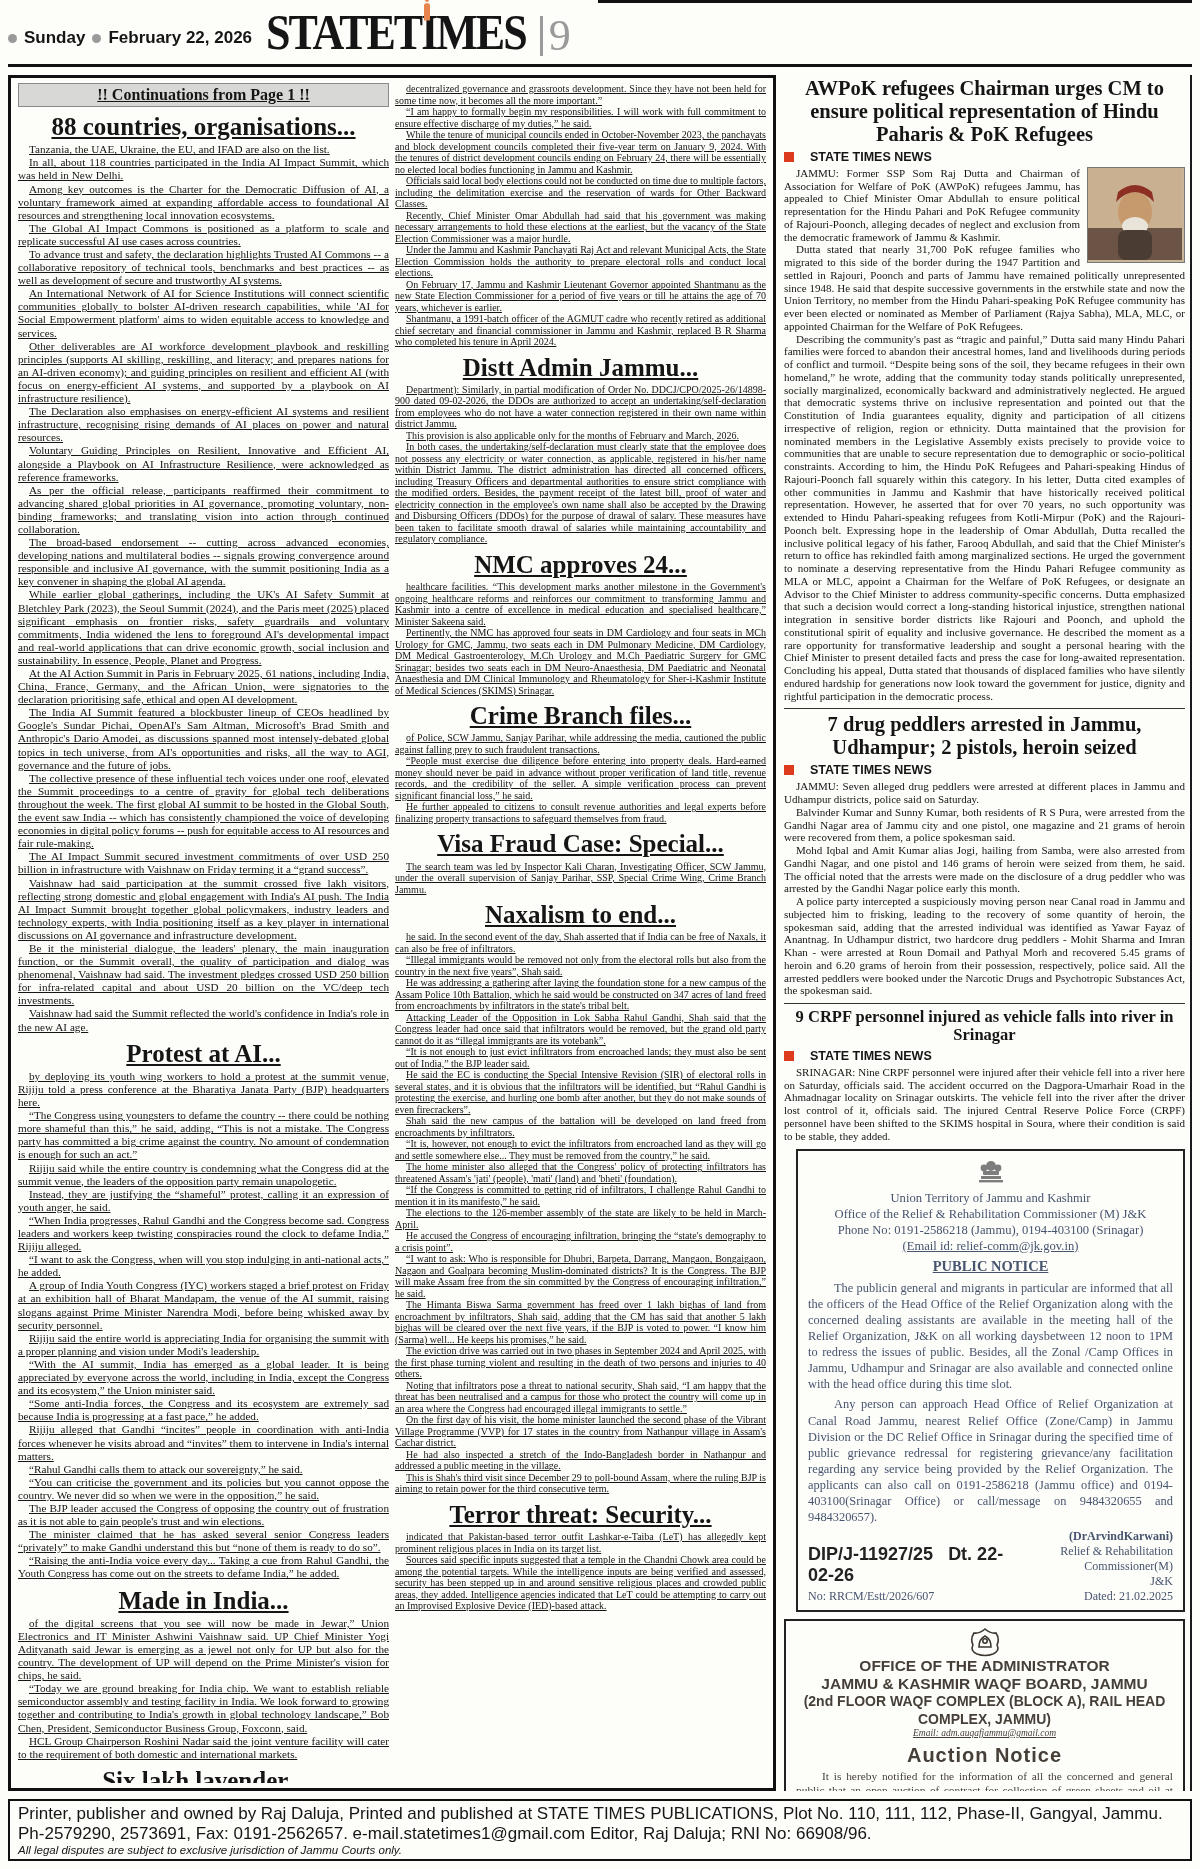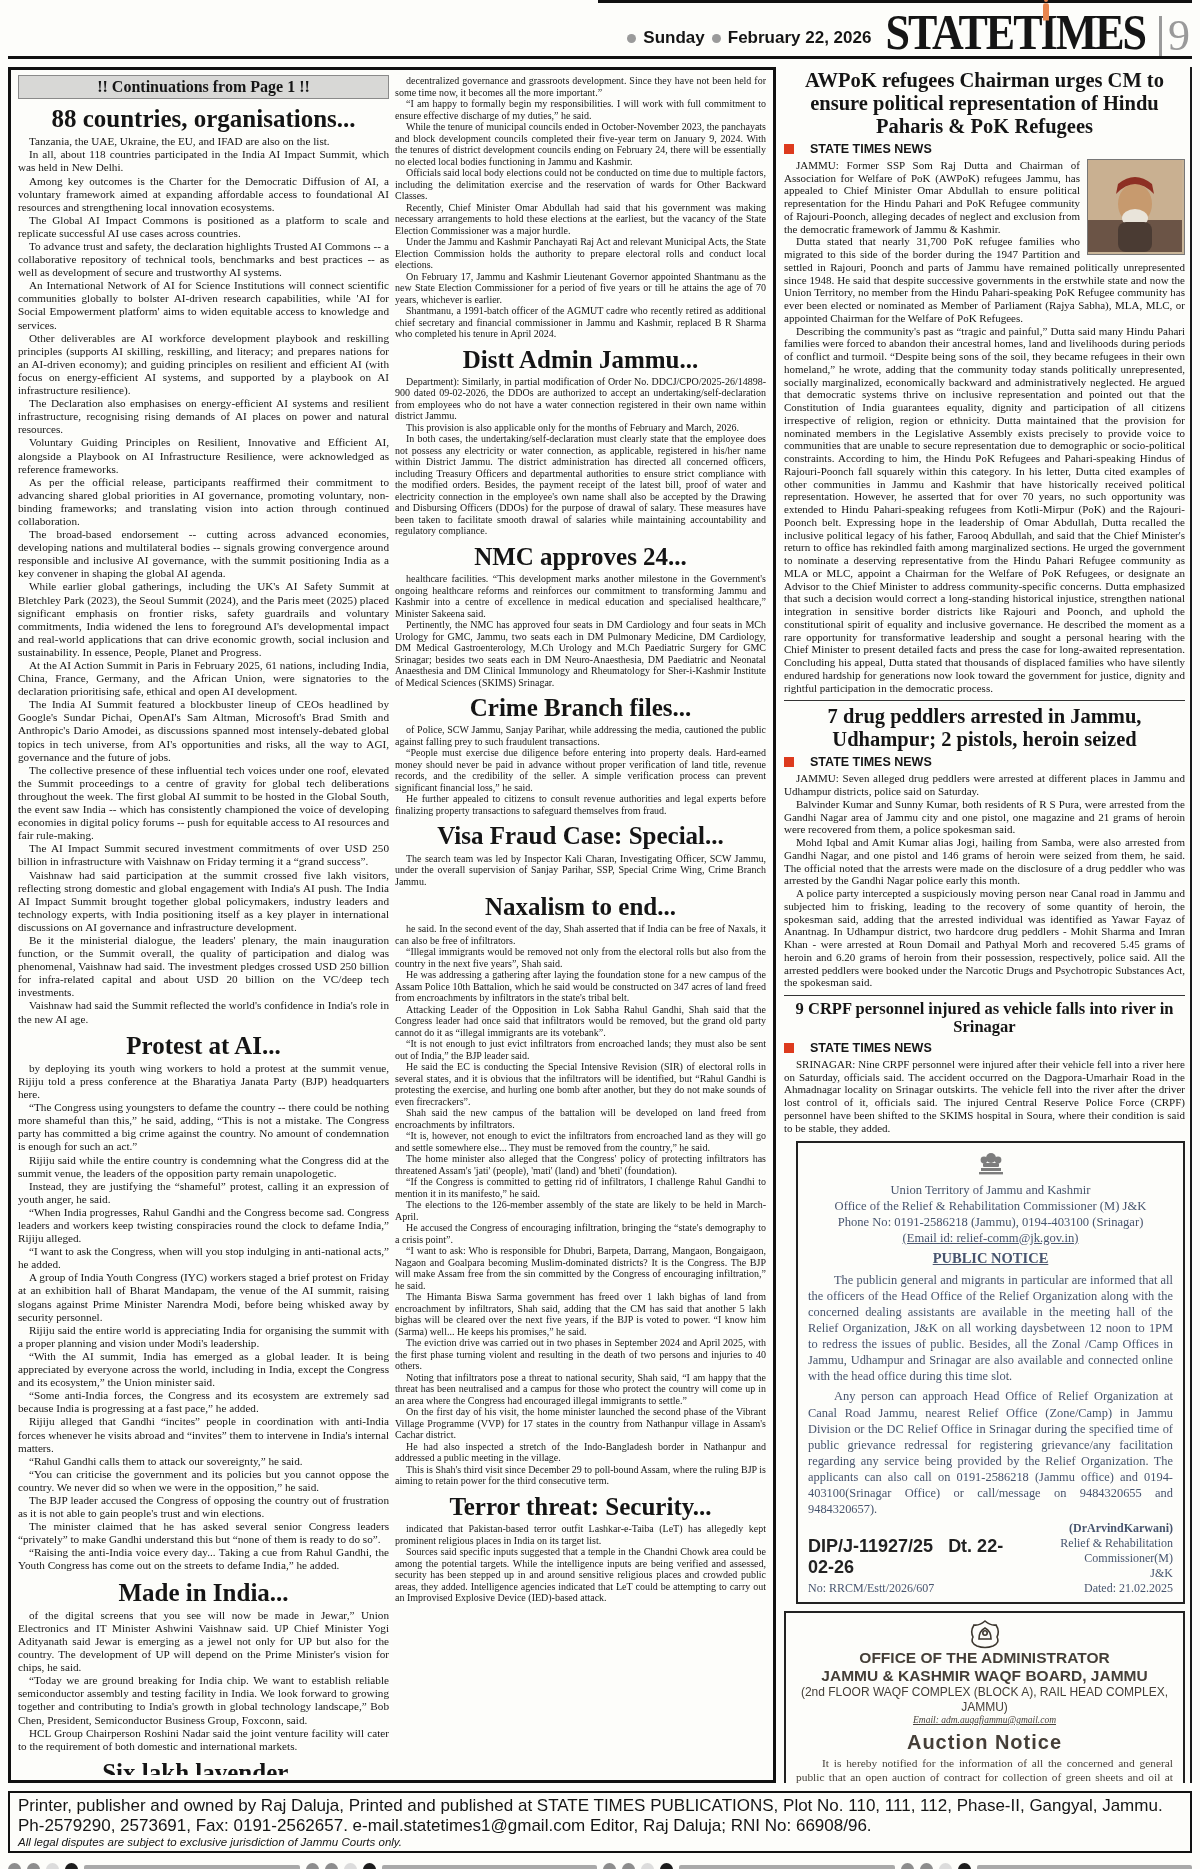--- a/index.html
+++ b/index.html
@@ -1,34 +1,34 @@
 <!DOCTYPE html>
 <html><head>
 <meta charset="utf-8">
 <style>
   html,body{margin:0;padding:0;background:#e8e8e4;}
   .page{position:relative;width:1200px;height:1869px;margin:0 auto;background:#fdfdfa;color:#151515;
         font-family:"Liberation Serif", serif;overflow:hidden;box-sizing:border-box;padding:0 8px;}
   
   .mast-topline{position:absolute;top:0;left:598px;right:8px;height:3px;background:#111;}
-  .masthead{display:flex;justify-content:flex-end;align-items:flex-end;gap:14px;height:52px;
-            border-bottom:3px solid #111;padding:4px 2px 0 0;}
+  .masthead{display:flex;align-items:flex-end;gap:14px;height:52px;
+            border-bottom:3px solid #111;padding:4px 2px 8px 0;}
   .mast-date{display:flex;align-items:center;gap:7px;font-family:"Liberation Sans",sans-serif;
              font-weight:700;font-size:17px;padding-bottom:8px;}
   .dot{width:9px;height:9px;border-radius:50%;background:#9a9a9a;display:inline-block;}
   .brand{position:relative;font-family:"Liberation Serif",serif;font-weight:700;font-size:44px;
          letter-spacing:-2px;line-height:0.9;transform:scaleY(1.15);transform-origin:bottom;}
   .pencil{position:absolute;top:-6px;right:96px;width:6px;height:15px;background:#e8854e;border-radius:2px 2px 0 0;}
   .pencil::after{content:"";position:absolute;top:-5px;left:1px;width:4px;height:4px;border-radius:50%;background:#e8854e;}
   .page-num{font-family:"Liberation Serif",serif;font-size:44px;color:#9a9a9a;border-left:3px solid #9a9a9a;
             padding-left:6px;line-height:0.9;}
   
   .content{display:flex;gap:8px;height:1716px;overflow:hidden;margin-top:8px;}
   .cont-box{width:768px;flex:none;border:3px solid #111;box-sizing:border-box;padding:5px 7px;
-            display:flex;gap:6px;overflow:hidden;}
+            display:flex;gap:6px;overflow:hidden;text-decoration:underline;}
   .col{flex:1;overflow:hidden;}
   .banner{background:#d8d8d6;border:1px solid #8a8a8a;text-align:center;font-weight:700;
           font-size:16px;padding:2px 0;margin-bottom:2px;}
   .cont-headline{text-align:center;font-weight:700;font-size:25px;line-height:1.05;margin:7px 0 3px;}
   .para{margin:0;text-indent:11px;text-align:justify;font-size:11.2px;line-height:1.17;}
   .col2 .para{font-size:10px;line-height:1.15;}
   
   .right-col{flex:1;overflow:hidden;border-right:2px solid #1a1a1a;padding-right:5px;}
   .news-article{margin-bottom:6px;}
   .news-headline{text-align:center;font-weight:700;font-size:20.5px;line-height:1.12;margin:2px 0 4px;}
@@ -46,21 +46,21 @@
   .pn-title{font-weight:700;text-decoration:underline;font-size:14.5px;margin:3px 0;}
   .pn p.npara{margin:4px 0;text-align:justify;text-indent:26px;font-size:12.4px;line-height:1.3;}
   .email-link{text-decoration:underline;color:#47546e;}
   .dip-row{display:flex;justify-content:space-between;align-items:flex-end;margin-top:4px;}
   .dip-big{font-family:"Liberation Sans",sans-serif;font-weight:700;font-size:18px;color:#222;}
   .dip-sub{font-size:12px;margin-top:3px;}
   .signatory{text-align:right;font-size:12px;line-height:1.25;}
   .signatory .sig-name{font-weight:700;}
   .an{color:#453f38;font-size:11.4px;}
   .an-office{font-family:"Liberation Sans",sans-serif;font-weight:700;font-size:15.5px;line-height:1.15;}
-  .an-sub{font-size:12px;font-family:"Liberation Sans",sans-serif;font-weight:400;}
+  .an-sub{font-size:14px;font-family:"Liberation Sans",sans-serif;font-weight:700;}
   .an-email{font-size:9.5px;text-decoration:underline;font-style:italic;}
   .an-title{font-family:"Liberation Sans",sans-serif;font-weight:700;font-size:20px;letter-spacing:1px;
             margin:4px 0 2px;text-align:center;}
   .an p.npara{margin:2px 0;text-align:justify;text-indent:26px;line-height:1.25;}
   
   .footer-box{border:2px solid #111;margin-top:8px;padding:3px 8px;font-family:"Liberation Sans",sans-serif;}
   .footer-line1{font-size:17px;}
   .footer-line2{font-size:11.5px;font-style:italic;}
   .deco{display:flex;align-items:center;gap:6px;margin-top:10px;}
   .deco .d{width:13px;height:13px;border-radius:50%;flex:none;}

